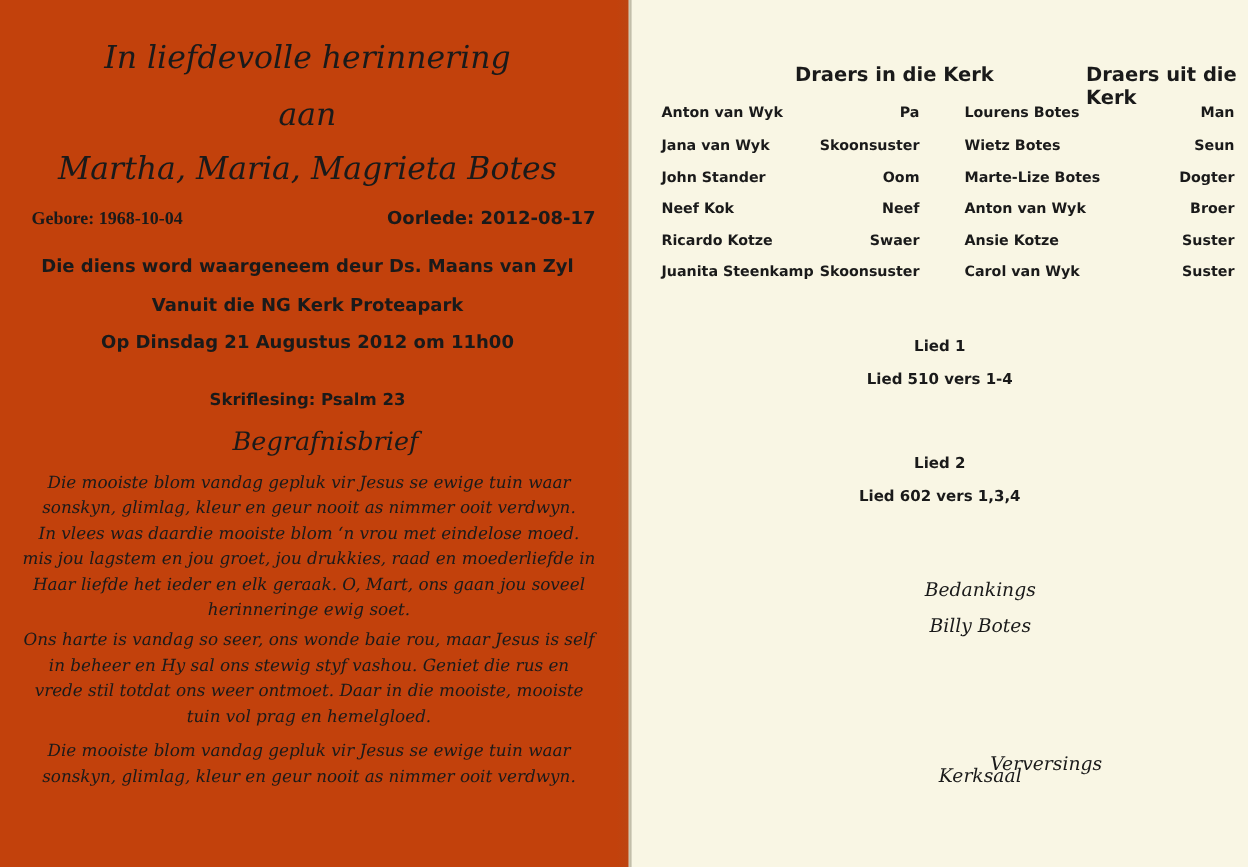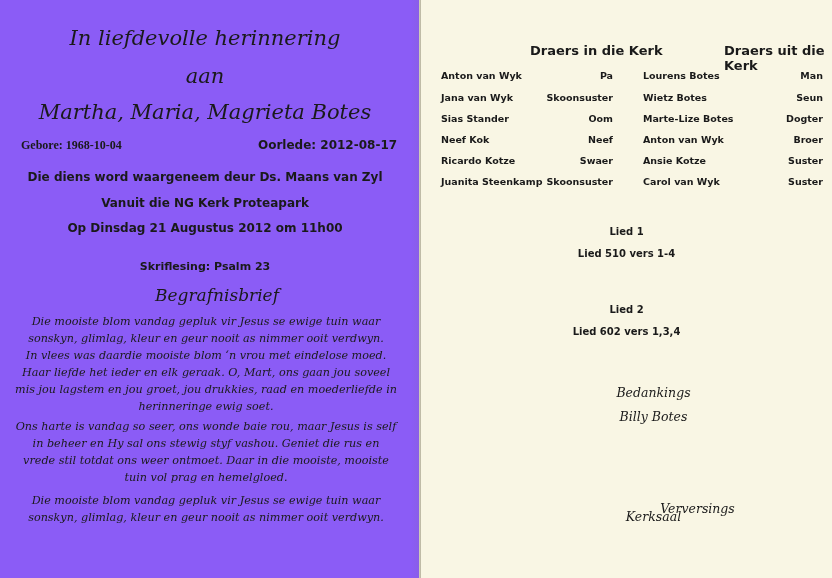--- a/index.html
+++ b/index.html
@@ -4,21 +4,21 @@
 <style>
   html, body { margin: 0; padding: 0; }
   body {
     width: 832px; height: 578px; overflow: hidden;
     background: #f7f3e0;
     position: relative;
     color: #1a1a1a;
   }
   .page {
     position: absolute; top: 0; height: 578px;
-    background: #8b5cf6;
+    background: #c2410c;
   }
   .page.left { left: 0; width: 420px; }
   .page.right { left: 421px; width: 411px; background: #f9f6e4; }
   .fold {
     position: absolute; left: 419px; top: 0; width: 2px; height: 578px;
     background: linear-gradient(to right, #d6d2bd, #b8b4a0);
   }
   .fold-shadow {
     position: absolute; left: 411px; top: 0; width: 8px; height: 578px;
     background: linear-gradient(to right, rgba(0,0,0,0), rgba(120,110,80,0.08));
@@ -95,22 +95,22 @@
   <div class="center sans svc svc3">Op Dinsdag 21 Augustus 2012 om 11h00</div>
 
   <div class="center sans reading">Skriflesing:  Psalm 23</div>
 
   <div class="center script section-head">Begrafnisbrief</div>
 
   <div class="poem script p1">
     <p>Die mooiste blom vandag gepluk vir Jesus se ewige tuin waar</p>
     <p>sonskyn, glimlag, kleur en geur nooit as nimmer ooit verdwyn.</p>
     <p>In vlees was daardie mooiste blom ‘n vrou met eindelose moed.</p>
+    <p>mis jou lagstem en jou groet, jou drukkies, raad en moederliefde in</p>
     <p>Haar liefde het ieder en elk geraak.  O, Mart, ons gaan jou soveel</p>
-    <p>mis jou lagstem en jou groet, jou drukkies, raad en moederliefde in</p>
     <p>herinneringe ewig soet.</p>
   </div>
   <div class="poem script p2">
     <p>Ons harte is vandag so seer, ons wonde baie rou, maar Jesus is self</p>
     <p>in beheer en Hy sal ons stewig styf vashou.  Geniet die rus en</p>
     <p>vrede stil totdat ons weer ontmoet.  Daar in die mooiste, mooiste</p>
     <p>tuin vol prag en hemelgloed.</p>
   </div>
   <div class="poem script p3">
     <p>Die mooiste blom vandag gepluk vir Jesus se ewige tuin waar</p>
@@ -128,21 +128,21 @@
 <div class="in-list">
   <div class="bearer sans" style="top:70px">
     <span class="name">Anton van Wyk</span>
     <span class="rel">Pa</span>
   </div>
   <div class="bearer sans" style="top:92px">
     <span class="name">Jana van Wyk</span>
     <span class="rel">Skoonsuster</span>
   </div>
   <div class="bearer sans" style="top:113px">
-    <span class="name">Sias Stander</span>
+    <span class="name">John Stander</span>
     <span class="rel">Oom</span>
   </div>
   <div class="bearer sans" style="top:134px">
     <span class="name">Neef Kok</span>
     <span class="rel">Neef</span>
   </div>
   <div class="bearer sans" style="top:155px">
     <span class="name">Ricardo Kotze</span>
     <span class="rel">Swaer</span>
   </div>

